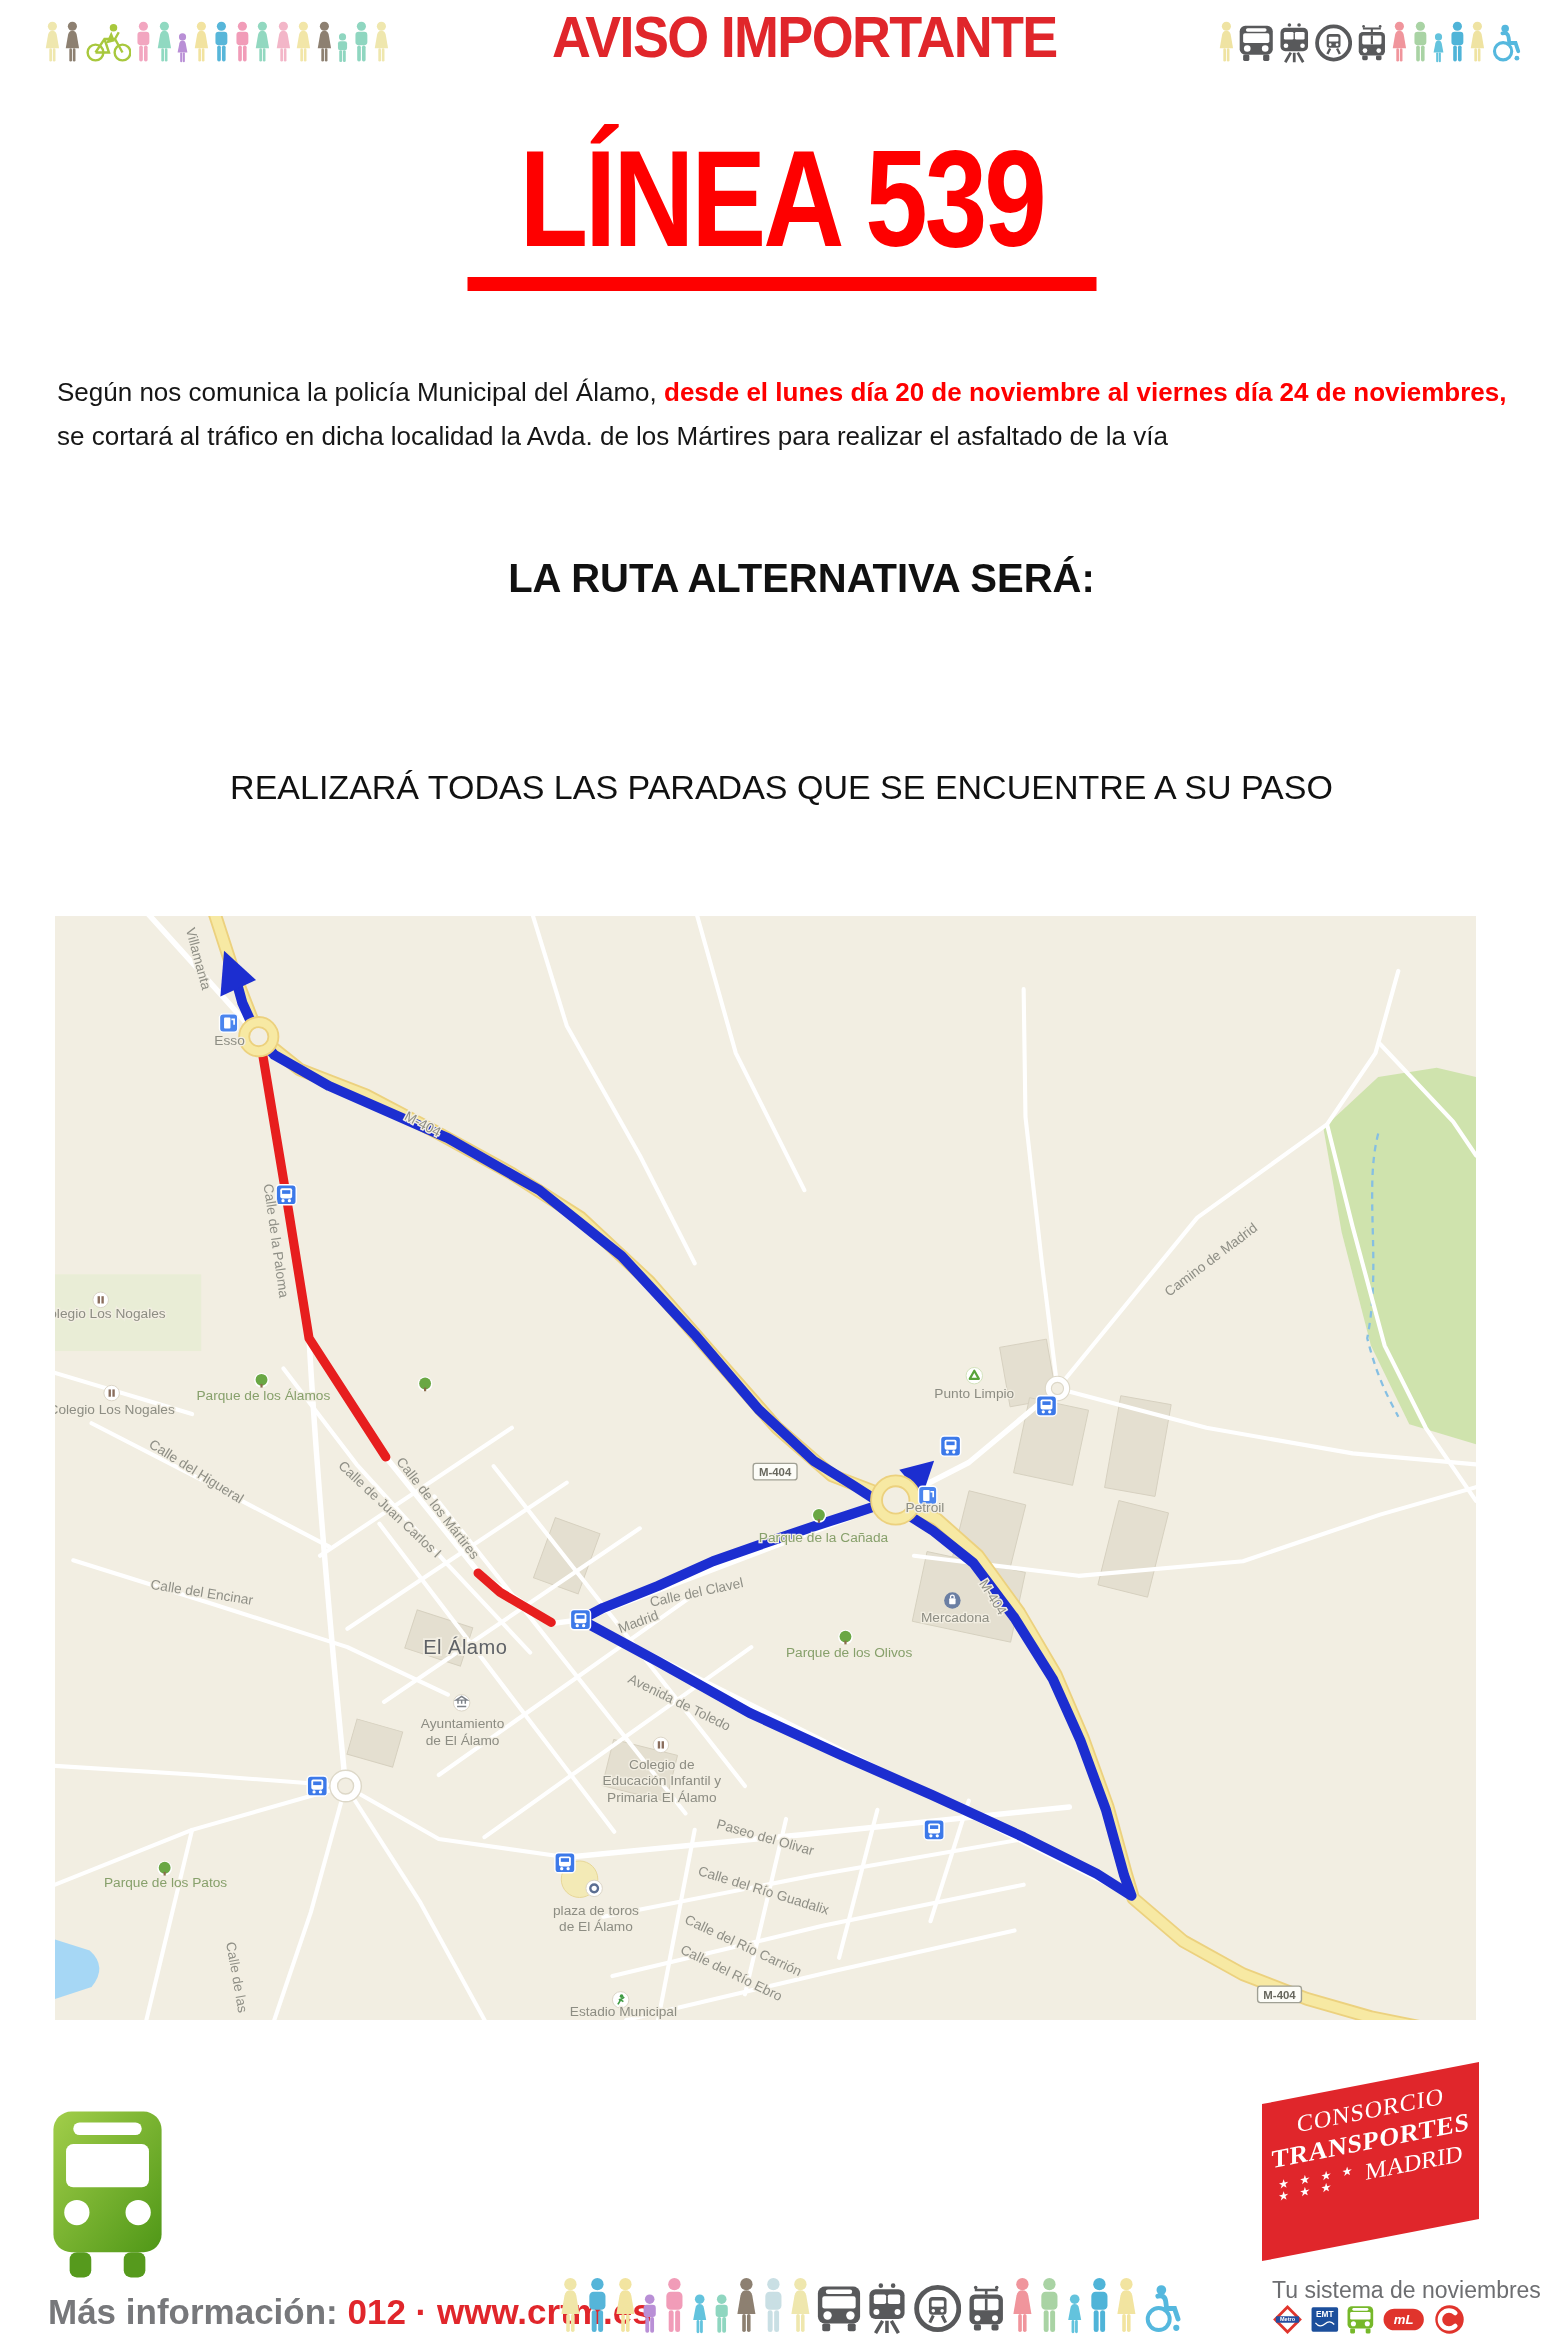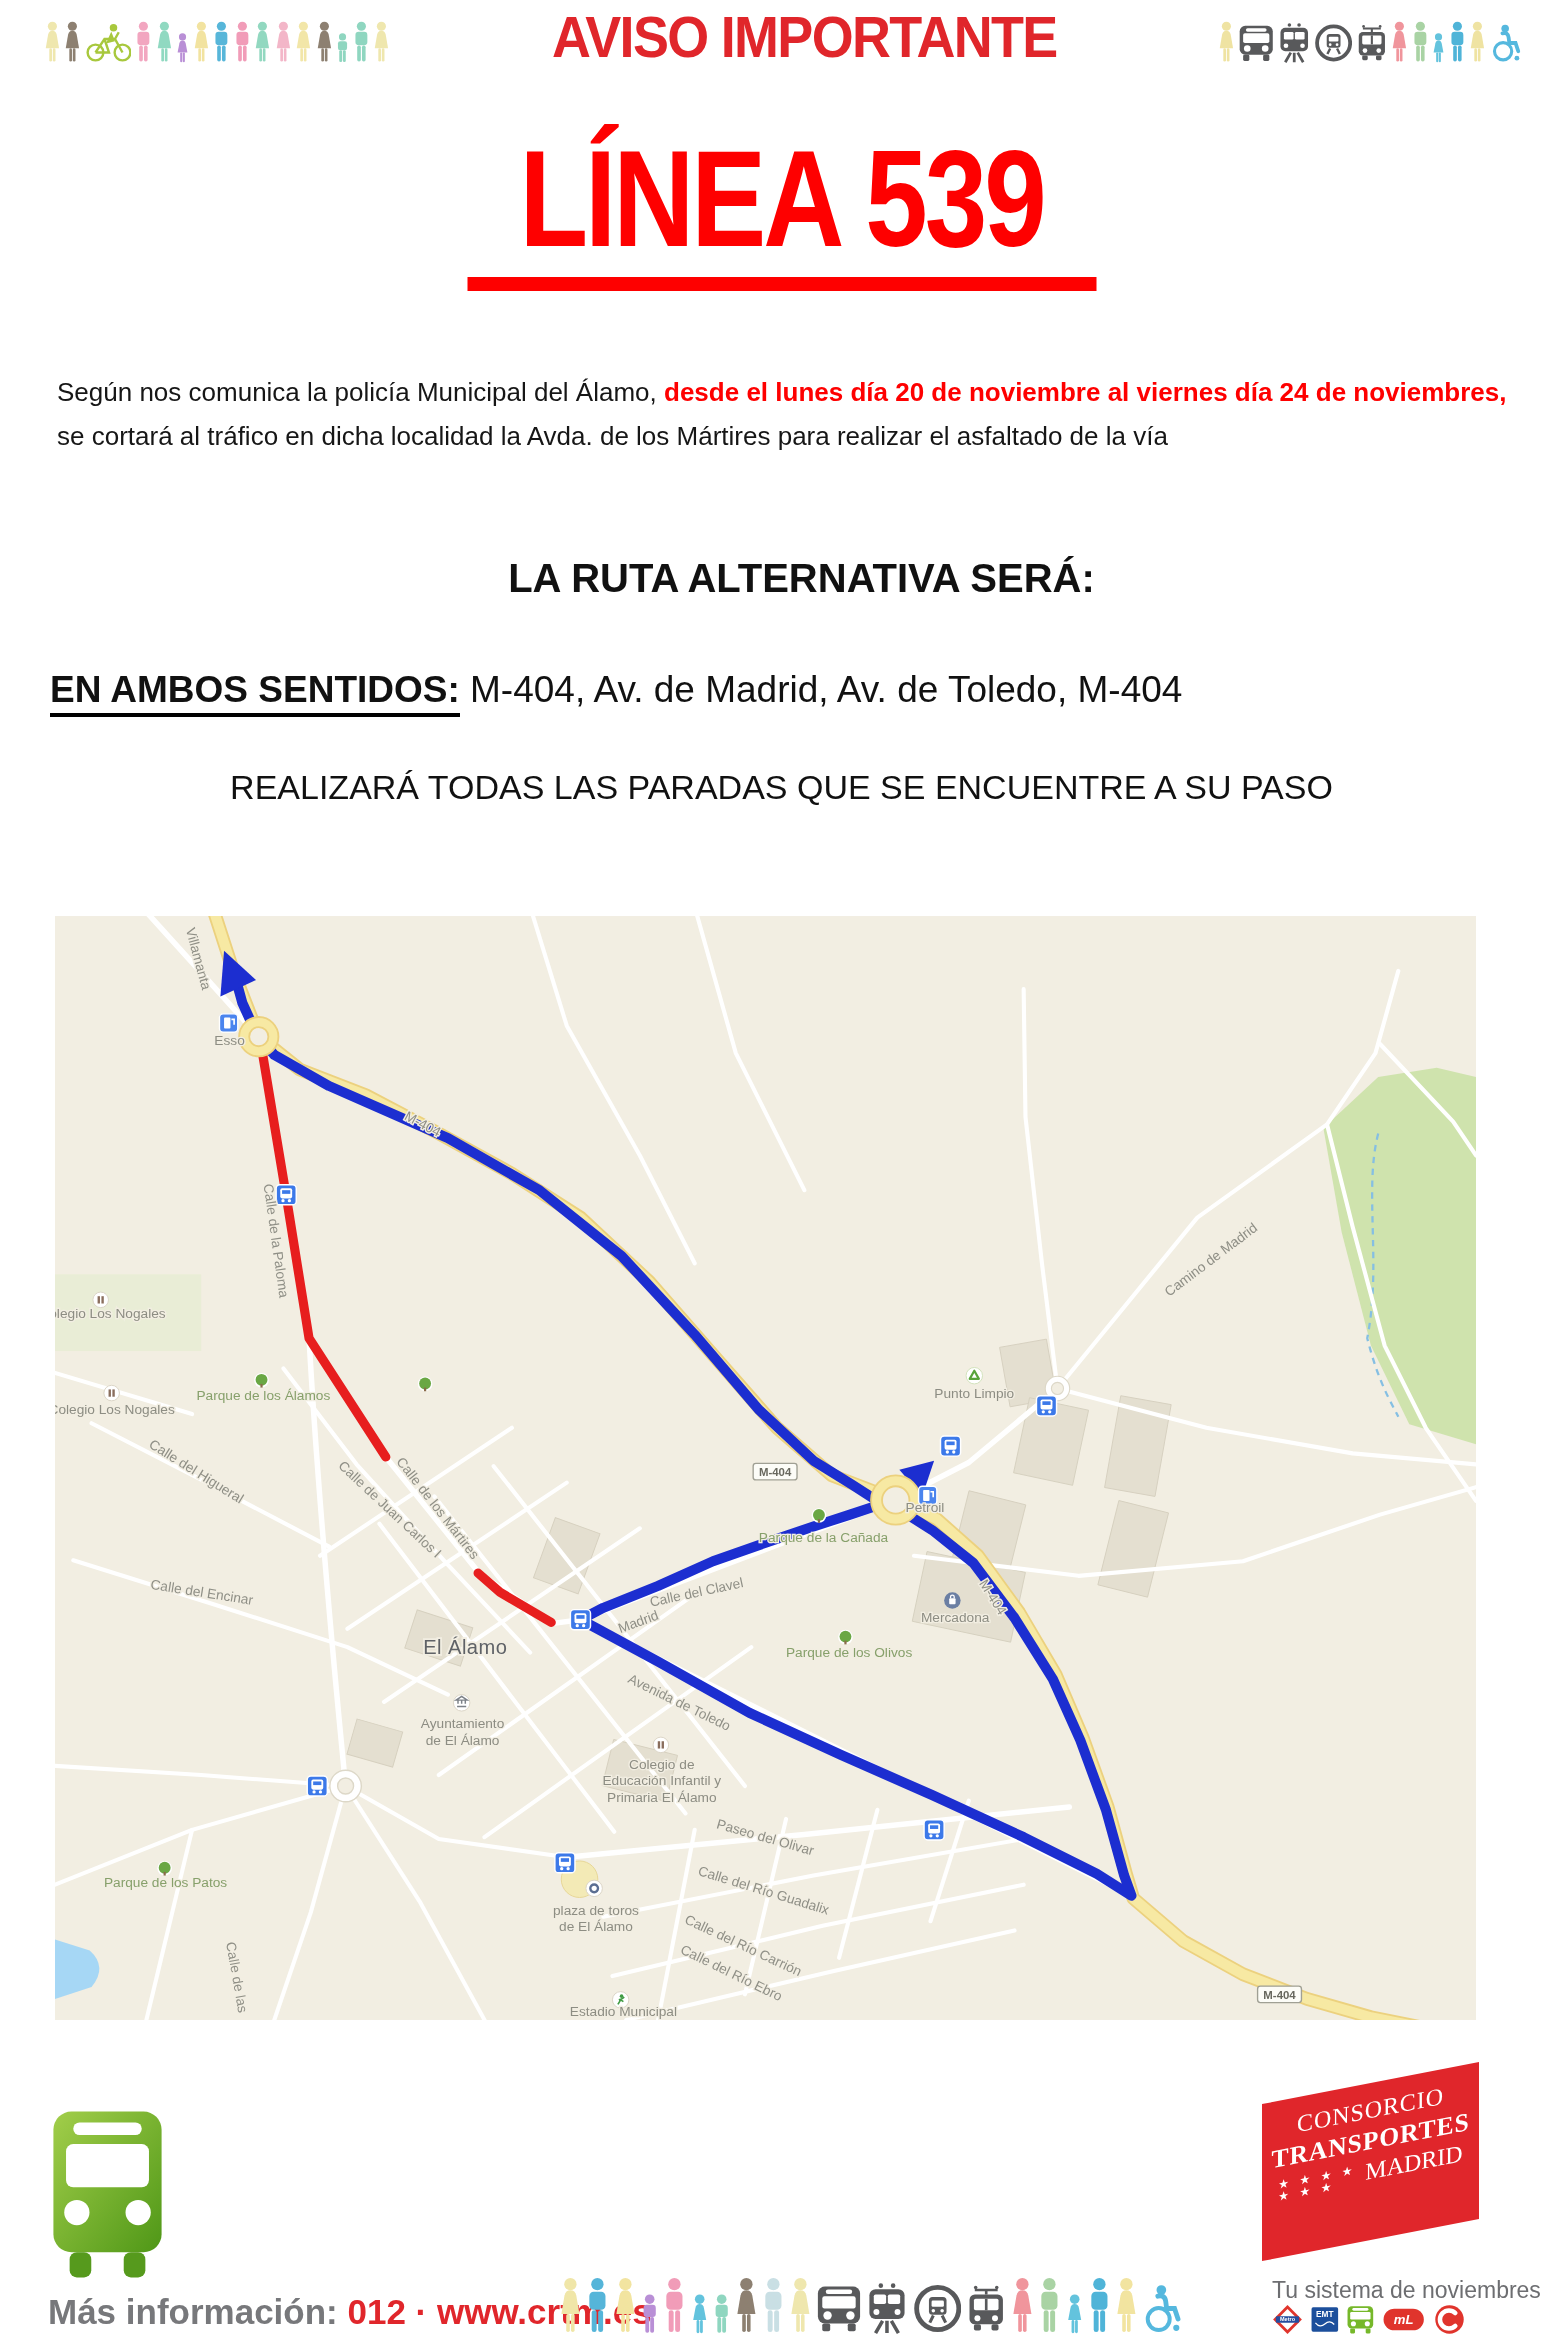--- a/index.html
+++ b/index.html
@@ -253,21 +253,20 @@
       </div>
   </div>
 
   <div class="line-title">LÍNEA 539</div>
   <div class="line-underline"></div>
 
   <p class="paragraph"><span>Según nos comunica la policía Municipal del Álamo, </span><span class="hl">desde el lunes día 20 de noviembre al viernes día 24 de noviembres,</span><span> se cortará al tráfico en dicha localidad la Avda. de los Mártires para realizar el asfaltado de la vía</span></p>
 
   <h2 class="alt-route">LA RUTA ALTERNATIVA SERÁ:</h2>
 
-  <p class="both-dirs"><span class="bd-label">EN AMBOS SENTIDOS:</span><span> M-404, Av. de Madrid, Av. de Toledo, M-404</span></p>
 
   <p class="stops-note">REALIZARÁ TODAS LAS PARADAS QUE SE ENCUENTRE A SU PASO</p>
 
   <div class="map-wrap">
     <svg id="map-svg" viewBox="0 0 1555 1208">
       <defs>
         <g id="poi-tree">
           <circle r="8" fill="#fff"></circle>
             <circle cy="-0.5" r="6.5" fill="#6aa744"></circle>
           <rect x="-1.2" y="4" width="2.4" height="4" fill="#8a6b4a"></rect>

